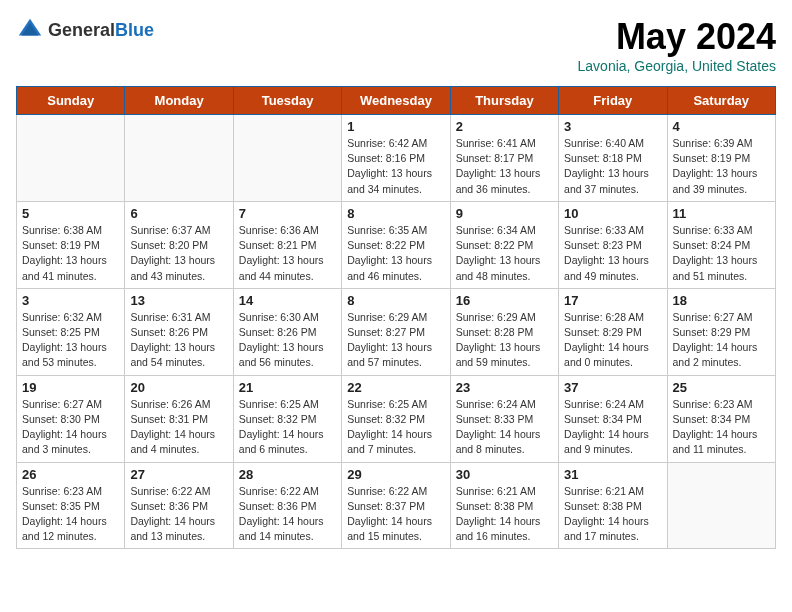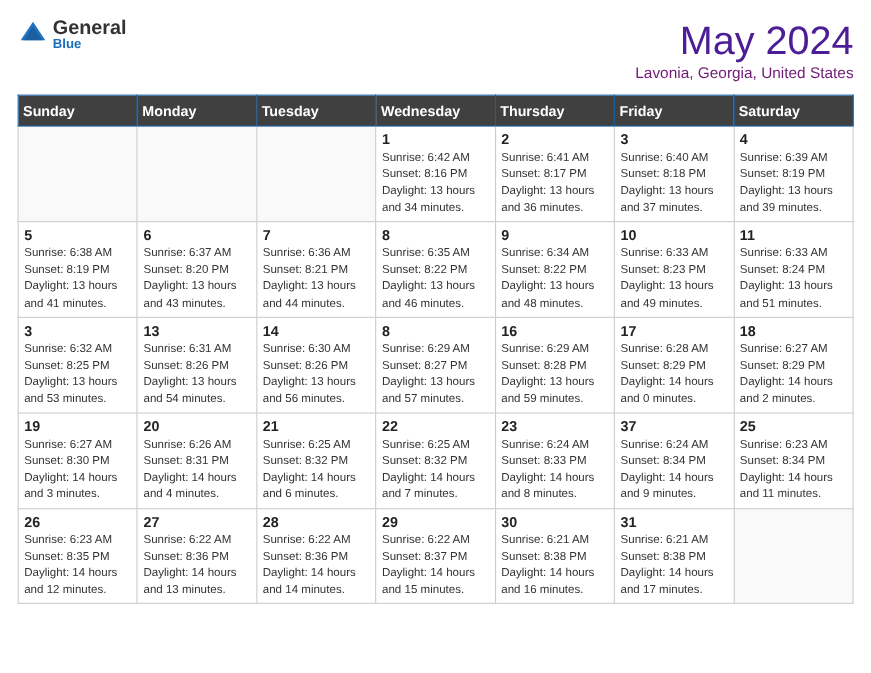--- a/index.html
+++ b/index.html
@@ -16,60 +16,60 @@
       align-items: flex-start;
       margin-bottom: 12px;
     }
     .logo {
       display: flex;
       align-items: center;
       gap: 4px;
     }
     .logo-text {
       display: flex;
-      flex-direction: column;
+      flex-direction: row;
       line-height: 1;
     }
     .logo-general {
       font-size: 18px;
       font-weight: bold;
       color: #333;
     }
     .logo-blue {
-      font-size: 12px;
+      font-size: 18px;
       font-weight: bold;
       color: #1a6fba;
     }
     .logo-icon {
       width: 28px;
       height: 28px;
     }
     .title-block {
       text-align: right;
     }
     .month-title {
       font-size: 36px;
-      font-weight: normal;
-      color: #4c1d95;
+      font-weight: bold;
+      color: #000000;
     }
     .location {
       font-size: 14px;
-      color: #701a75;
+      color: #0f766e;
     }
     .calendar {
       width: 100%;
       border-collapse: collapse;
     }
     .calendar th {
-      background: #404040;
+      background: #c2410c;
       color: #fff;
       font-size: 13px;
       font-weight: bold;
       padding: 6px 4px;
-      text-align: left;
+      text-align: center;
       border: 1px solid #1a5fa0;
     }
     .calendar td {
       vertical-align: top;
       border: 1px solid #ccc;
       padding: 4px 5px;
       font-size: 10.5px;
       color: #333;
       width: 14.28%;
       min-height: 80px;

